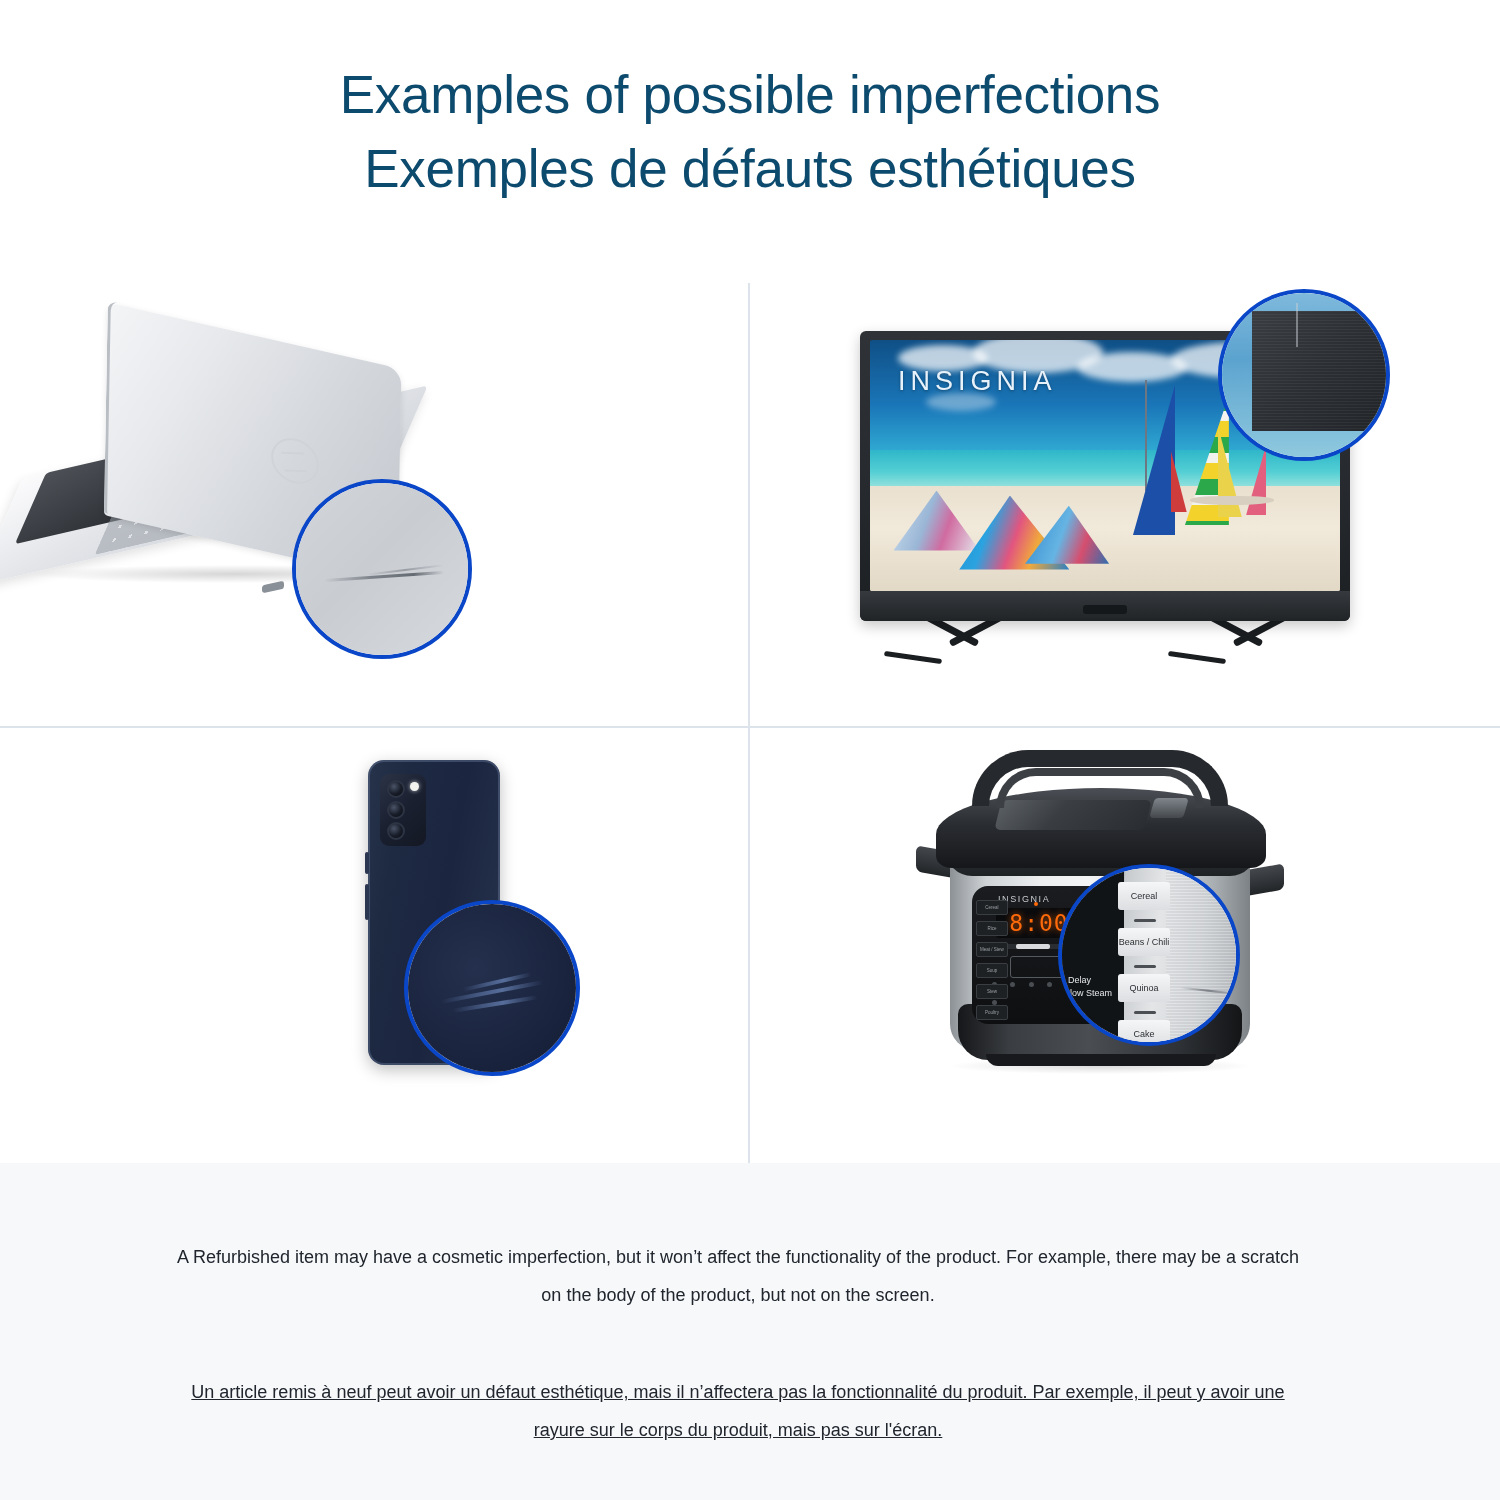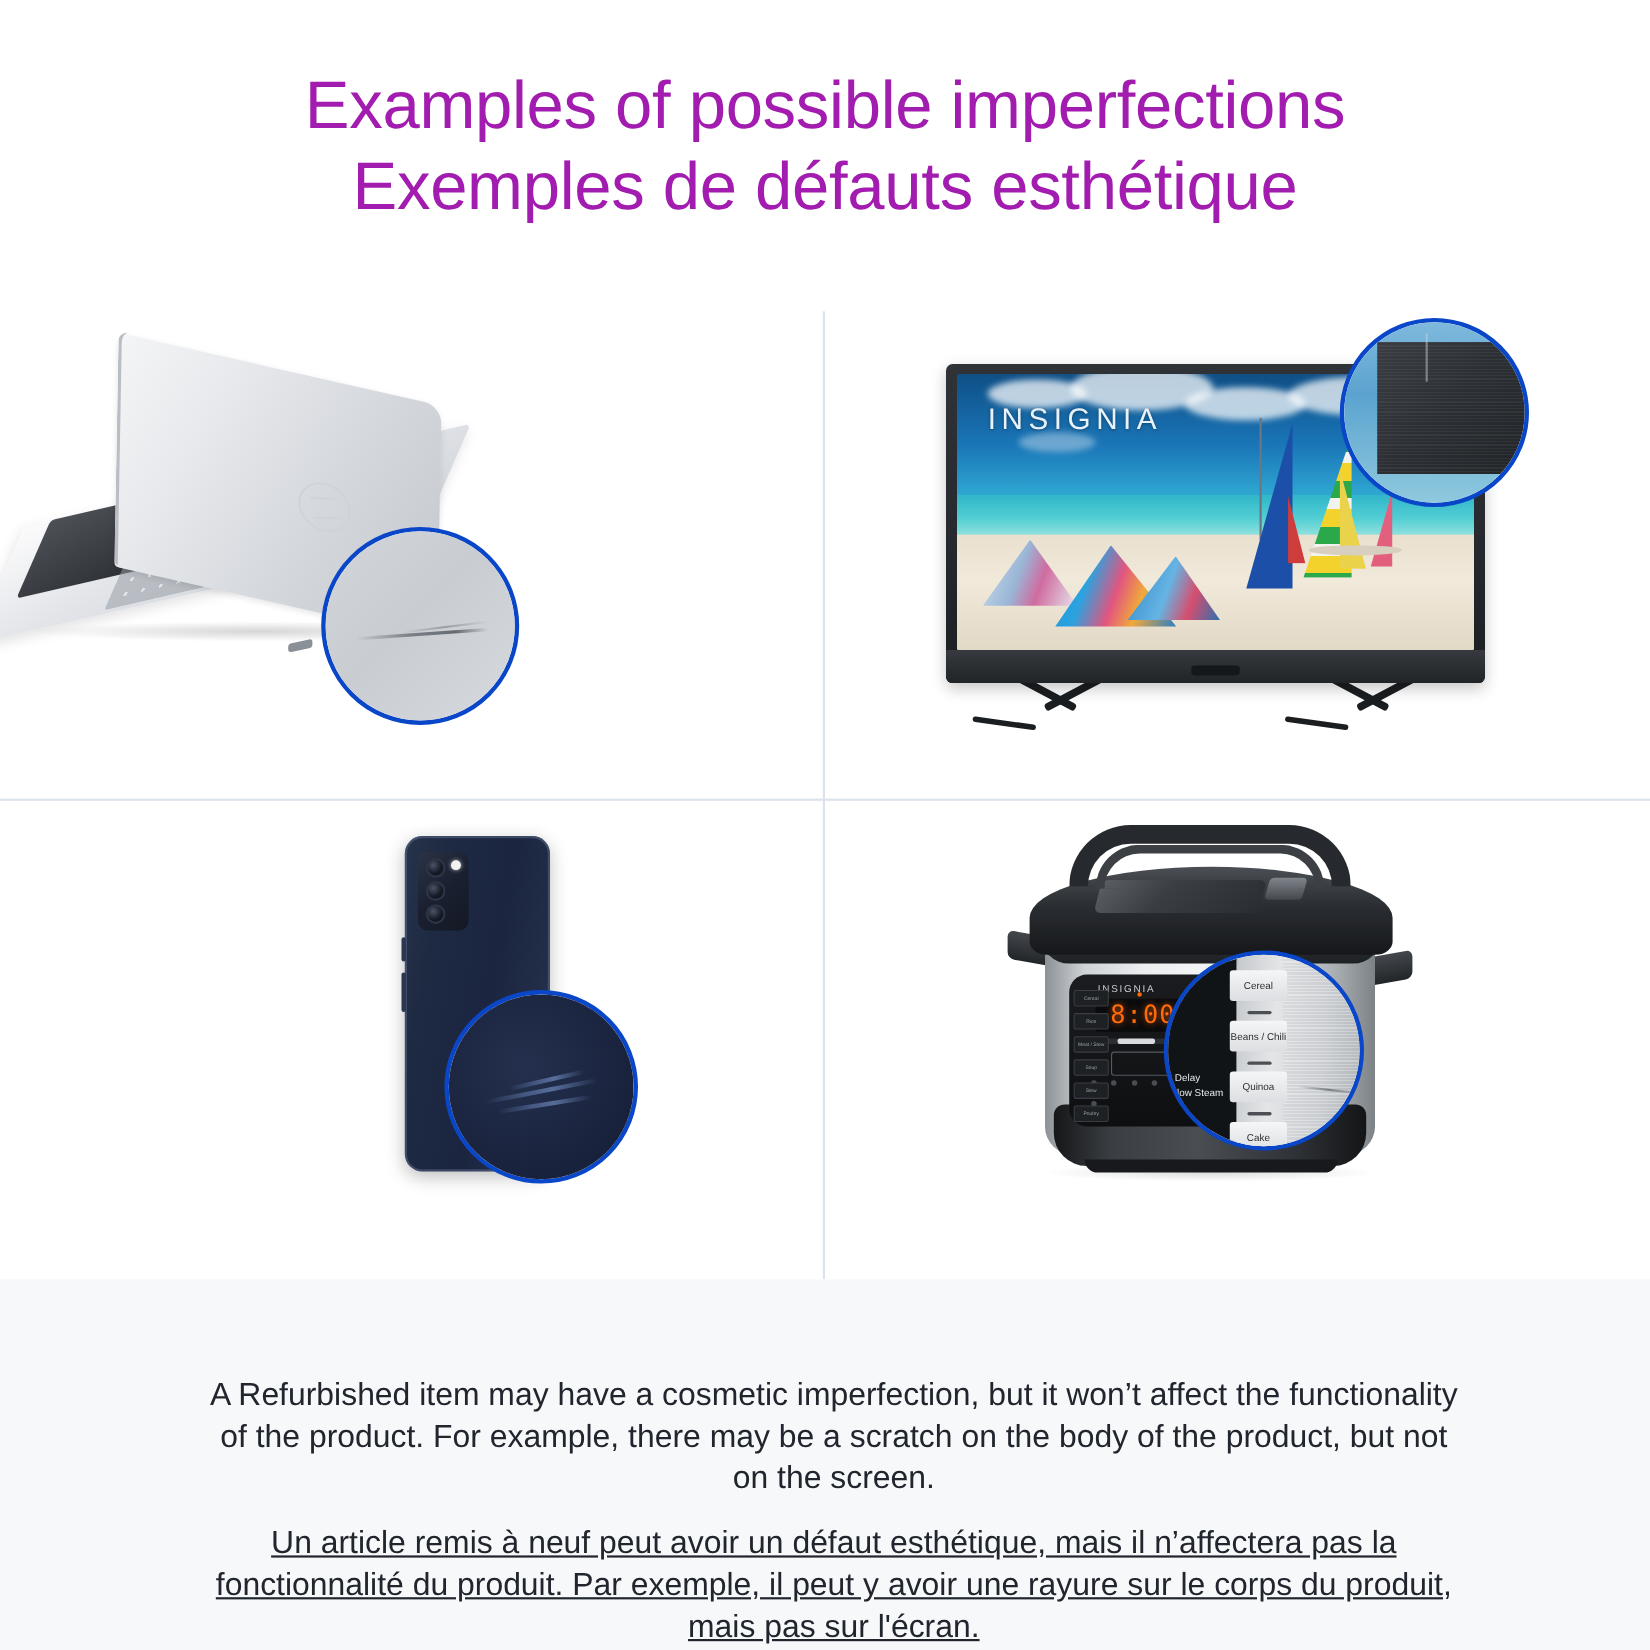--- a/index.html
+++ b/index.html
@@ -12,22 +12,22 @@
   }
   #page{position:absolute;inset:0;width:1500px;height:1500px;overflow:hidden;background:#fff;}
 
   
   .title-block{
     position:absolute;left:0;top:58px;width:1500px;
     text-align:center;
   }
   .title-line{
     display:block;
-    color:#a21caf;
-    font-size:61px;
+    color:#0c4a6e;
+    font-size:53px;
     line-height:74px;
     font-weight:400;
     letter-spacing:-0.3px;
   }
 
   
   .grid{
     position:absolute;left:0;top:283px;width:1500px;height:880px;
   }
   .vdiv{position:absolute;left:748px;top:0;width:2px;height:880px;background:#dde3ea;}
@@ -346,35 +346,35 @@
     position:absolute;left:200px;top:330px;width:300px;height:16px;
     background:radial-gradient(ellipse at 50% 50%, rgba(0,0,0,.14) 0%, rgba(0,0,0,0) 72%);
   }
 
   
   .footer{
     position:absolute;left:0;top:1163px;width:1500px;height:337px;
     background:#f7f8fa;
   }
   .para{
-    position:absolute;left:188px;width:1140px;
+    position:absolute;left:168px;width:1140px;
     text-align:center;color:#21262e;
-    font-size:29px;line-height:38px;font-weight:400;
+    font-size:18px;line-height:38px;font-weight:400;
   }
   .para-en{top:57px;}
   .para-fr{top:192px;text-decoration:underline;}
 </style>
 </head>
 <body>
 
 <div id="page">
 
   <div class="title-block">
     <span class="title-line">Examples of possible imperfections</span>
-    <span class="title-line">Exemples de défauts esthétique</span>
+    <span class="title-line">Exemples de défauts esthétiques</span>
   </div>
 
   <div class="grid">
     <div class="vdiv"></div>
     <div class="hdiv"></div>
 
     <div class="cell cell-tl">
       <div class="laptop-wrap">
         <div class="shadow-l"></div>
         <div class="base"></div>

